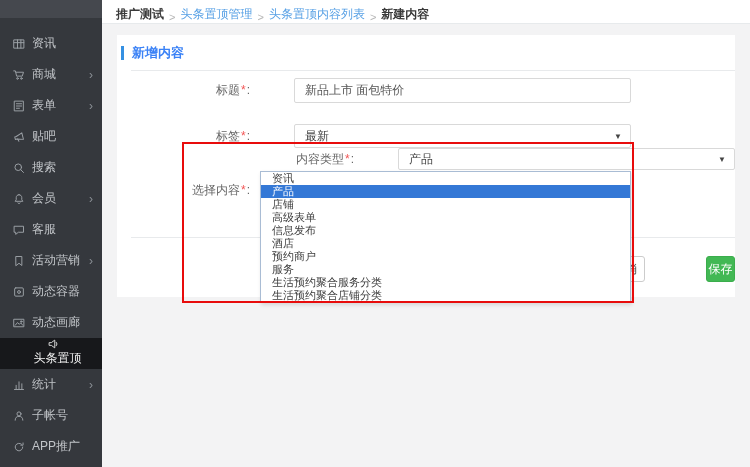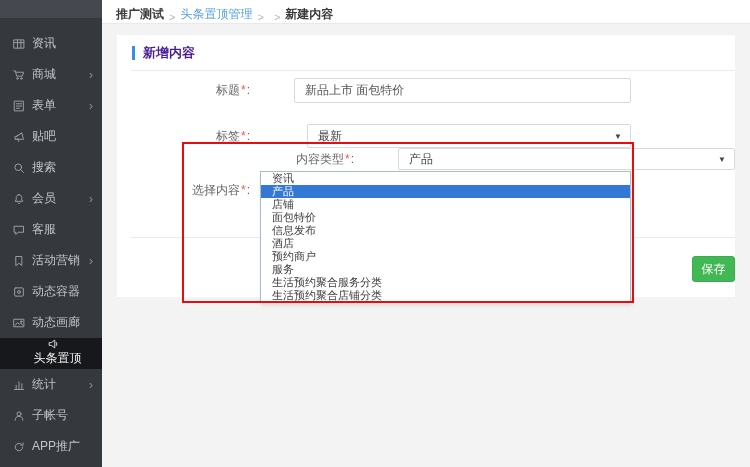--- a/index.html
+++ b/index.html
@@ -21,40 +21,40 @@
 
   
   .bc-bar { position:absolute; left:102px; top:0; right:0; height:24px; background:#fff;
             border-bottom:1px solid #e7eaec; display:flex; align-items:flex-end; padding-left:14px; font-size:12px; }
   .crumb { color:#3a3a3a; font-weight:bold; }
   .crumb.link { color:#57a0e5; font-weight:normal; cursor:pointer; }
   .bc-sep { color:#b5b5b5; margin:0 5px; font-size:11px; }
 
   
   .card { position:absolute; left:117px; top:35px; width:618px; height:262px; background:#fff; }
-  .card-title { position:absolute; left:15px; top:9px; display:flex; align-items:center;
-                font-size:13px; font-weight:bold; color:#4c1d95; }
+  .card-title { position:absolute; left:4px; top:9px; display:flex; align-items:center;
+                font-size:13px; font-weight:bold; color:#3b82f6; }
   .tbar { display:inline-block; width:3px; height:14px; background:#3590e2; margin-right:8px; }
   .divider { position:absolute; left:14px; right:0; height:1px; background:#e8eaec; }
   .d1 { top:35px; } .d2 { top:202px; }
 
   .frow { position:absolute; left:0; display:flex; width:100%; }
   .flabel { width:133px; text-align:right; font-size:12px; color:#666; align-self:center; }
   .req { color:#f25555; margin:0 1px; }
   .fcontrol { margin-left:11px; width:370px; position:relative; display:flex; align-items:center;padding-left:33px; }
   .fld { width:370px; height:25px; border:1px solid #d9d9d9; border-radius:2px; padding:0 10px;
          font-size:12px; color:#555; outline:none; font-family:inherit; }
   .sel { width:370px; border:1px solid #d9d9d9; border-radius:2px; display:flex; align-items:center;
          padding:0 10px; font-size:12px; color:#444; background:#fff; cursor:pointer; }
   .sel .arrow { position:absolute; right:9px; font-size:8px; color:#444; }
 
   .btn-row { position:absolute; right:0; top:221px; display:flex; gap:17px; }
   .btn { height:26px; border-radius:3px; font-size:12px; cursor:pointer; font-family:inherit; }
   .btn-cancel { width:40px; background:#fff; border:1px solid #ccc; color:#4c4c4c; }
-  .btn-save { width:43px; background:#42b854; border:1px solid #3bad4c; color:#fff;margin-left:44px; }
+  .btn-save { width:29px; background:#42b854; border:1px solid #3bad4c; color:#fff;margin-left:44px; }
 
   
   .dropdown { position:absolute; left:260px; top:171px; width:371px; list-style:none;
               background:#fff; border:1px solid #a9bcd4; z-index:5; box-shadow:1px 2px 4px rgba(0,0,0,.12); }
   .opt { height:13px; line-height:13px; padding-left:11px; font-size:11px; color:#3c3c3c;
          cursor:pointer; white-space:nowrap; overflow:hidden; }
   .opt.selected { background:#3478d6; color:#fff; }
 
   
   .red-box { position:absolute; left:182px; top:142px; width:452px; height:161px;
@@ -201,41 +201,42 @@
           <span>APP推广</span>
         </div>
       </nav>
   </aside>
 
   <div class="bc-bar" id="breadcrumb">
       <span class="crumb">推广测试</span>
       <span class="bc-sep">&gt;</span>
       <span class="crumb link">头条置顶管理</span>
       <span class="bc-sep">&gt;</span>
+      <span class="crumb link">头条置顶内容列表</span>
       <span class="bc-sep">&gt;</span>
       <span class="crumb">新建内容</span>
     </div>
 
   <section class="card">
     <div class="card-title">
       <span class="tbar"></span>
       <span>新增内容</span>
     </div>
     <div class="divider d1"></div>
     <div id="form-rows">
         <div class="frow" style="top: 43px; height: 25px;">
           <div class="flabel">标题<span class="req">*</span>:</div>
           <div class="fcontrol">
             <input class="fld" value="新品上市 面包特价" style="height: 25px;">
           </div>
         </div>
         <div class="frow" style="top: 89px; height: 24px;">
           <div class="flabel">标签<span class="req">*</span>:</div>
           <div class="fcontrol">
-            <div class="sel" style="height: 24px; margin-left: 13px;">
+            <div class="sel" style="height: 24px;">
               <span>最新</span>
               <span class="arrow">▼</span>
             </div>
           </div>
         </div>
         <div class="frow" style="top: 113px; height: 22px; justify-content: flex-end;">
           <div class="flabel">内容类型<span class="req">*</span>:</div>
           <div class="fcontrol">
             <div class="sel" style="height: 22px;">
               <span>产品</span>
@@ -252,21 +253,21 @@
     <div class="btn-row">
       <button class="btn btn-cancel">取消</button>
       <button class="btn btn-save">保存</button>
     </div>
   </section>
 
   <ul class="dropdown" id="dropdown">
       <li class="opt">资讯</li>
       <li class="opt selected">产品</li>
       <li class="opt">店铺</li>
-      <li class="opt">面包特价</li>
+      <li class="opt">高级表单</li>
       <li class="opt">信息发布</li>
       <li class="opt">酒店</li>
       <li class="opt">预约商户</li>
       <li class="opt">服务</li>
       <li class="opt">生活预约聚合服务分类</li>
       <li class="opt">生活预约聚合店铺分类</li>
     </ul>
 
   <div class="red-box"></div>
 

